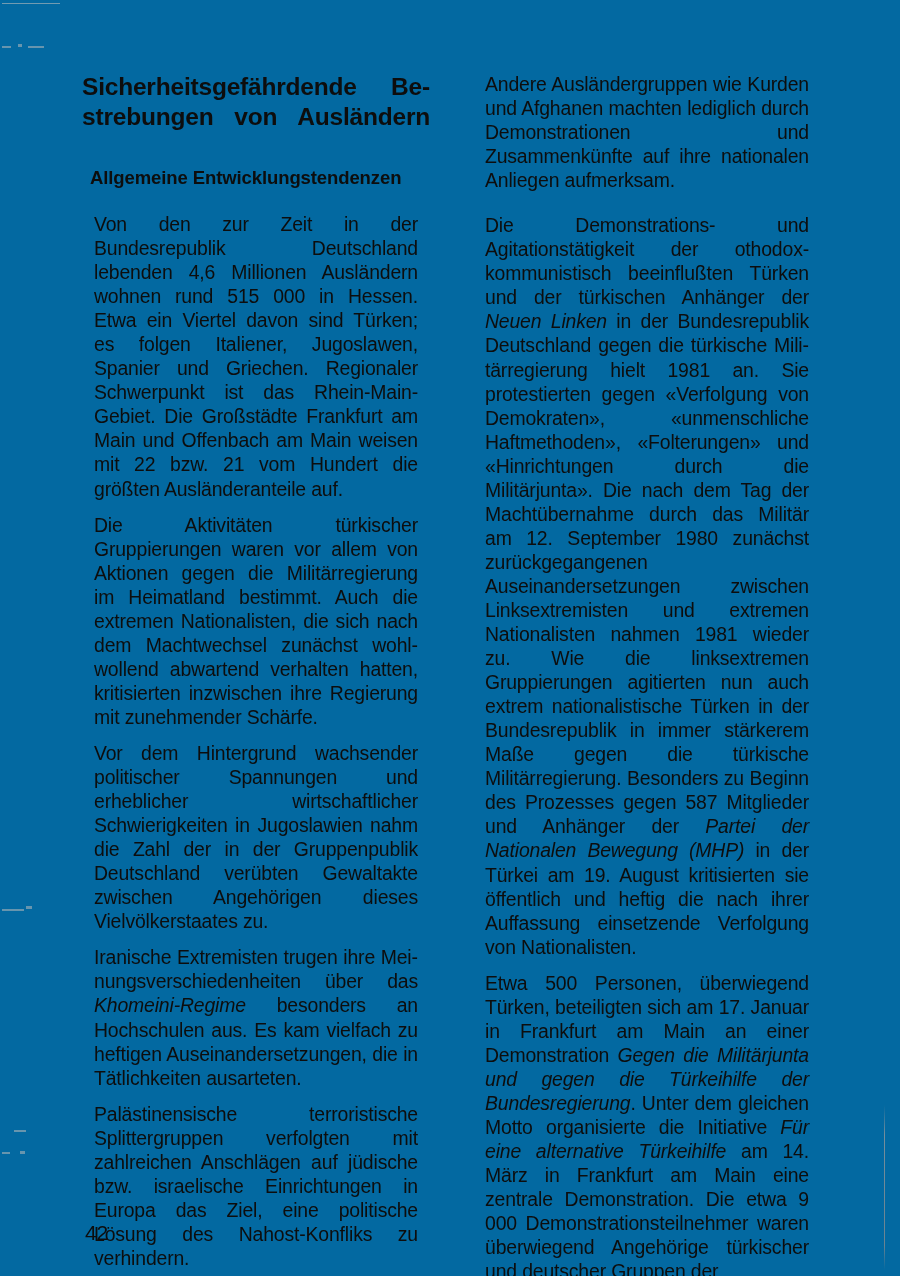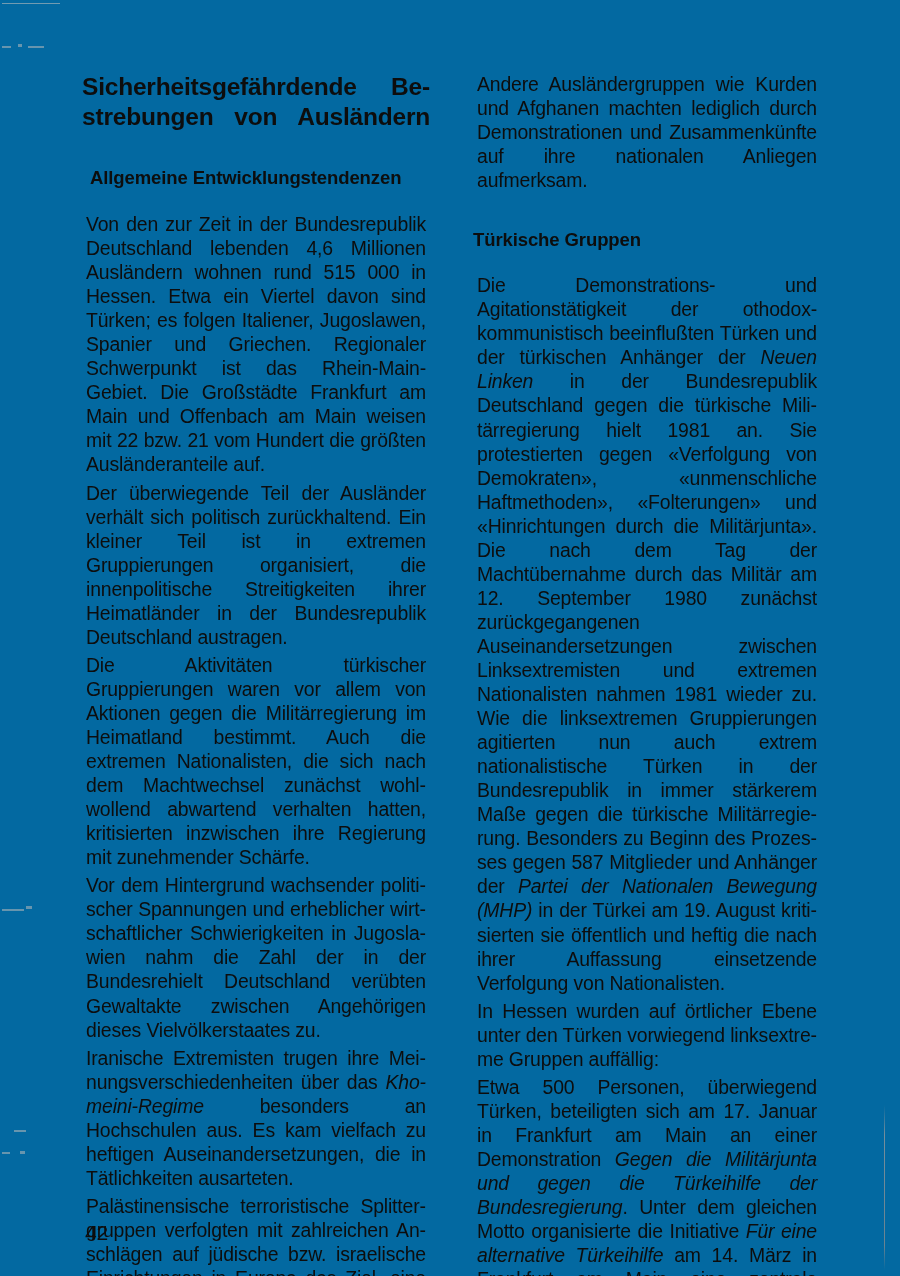--- a/index.html
+++ b/index.html
@@ -79,21 +79,21 @@
     line-height: 24px;
     font-weight: bold;
     letter-spacing: -0.1px;
   }
 
   h2.section-head.rc {
     margin: 36px 0 0 0;
   }
 
   p.body {
-    margin: 4px;
+    margin: 12px;
     font-size: 19.4px;
     line-height: 24.05px;
     text-align: justify;
     letter-spacing: -0.15px;
     hyphens: manual;
   }
 
   p.body.first-para {
     margin-top: 22px;
   }
@@ -137,41 +137,38 @@
   <div class="columns">
 
     <div class="col">
 
       <h1 class="doc-title"><span>Sicherheitsgefährdende Be-</span> <span>strebungen von Ausländern</span></h1>
 
       <h2 class="section-head">Allgemeine Entwicklungstendenzen</h2>
 
       <p class="body first-para">Von den zur Zeit in der Bundesrepublik Deutschland lebenden 4,6 Millionen Aus­ländern wohnen rund 515 000 in Hessen. Etwa ein Viertel davon sind Türken; es folgen Italiener, Jugoslawen, Spanier und Griechen. Regionaler Schwerpunkt ist das Rhein-Main-Gebiet. Die Großstädte Frankfurt am Main und Offenbach am Main weisen mit 22 bzw. 21 vom Hundert die größten Ausländeranteile auf.</p>
 
-      <p class="body">Der überwiegende Teil der Ausländer ver­hält sich politisch zurückhaltend. Ein klei­ner Teil ist in extremen Gruppierungen organisiert, die innenpolitische Streitigkei­ten ihrer Heimatländer in der Bundesrepu­blik Deutschland austragen.</p>
 
       <p class="body">Die Aktivitäten türkischer Gruppierungen waren vor allem von Aktionen gegen die Militärregierung im Heimatland bestimmt. Auch die extremen Nationalisten, die sich nach dem Machtwechsel zunächst wohl­wollend abwartend verhalten hatten, kriti­sierten inzwischen ihre Regierung mit zu­nehmender Schärfe.</p>
 
-      <p class="body">Vor dem Hintergrund wachsender politi­scher Spannungen und erheblicher wirt­schaftlicher Schwierigkeiten in Jugosla­wien nahm die Zahl der in der Bundesre­hielt Deutschland verübten Gewaltakte zwischen Angehörigen dieses Vielvölker­staates zu.</p>
+      <p class="body">Vor dem Hintergrund wachsender politi­scher Spannungen und erheblicher wirt­schaftlicher Schwierigkeiten in Jugosla­wien nahm die Zahl der in der Gruppen­publik Deutschland verübten Gewaltakte zwischen Angehörigen dieses Vielvölker­staates zu.</p>
 
       <p class="body"><span>Iranische Extremisten trugen ihre Mei­nungsverschiedenheiten über das </span><i>Kho­meini-Regime</i><span> besonders an Hochschulen aus. Es kam vielfach zu heftigen Ausein­andersetzungen, die in Tätlichkeiten aus­arteten.</span></p>
 
       <p class="body">Palästinensische terroristische Splitter­gruppen verfolgten mit zahlreichen An­schlägen auf jüdische bzw. israelische Einrichtungen in Europa das Ziel, eine politische Lösung des Nahost-Konfliks zu verhindern.</p>
 
     </div>
 
     <div class="col">
 
       <p class="body rc-first">Andere Ausländergruppen wie Kurden und Afghanen machten lediglich durch Demonstrationen und Zusammenkünfte auf ihre nationalen Anliegen aufmerksam.</p>
 
-      <h2 class="section-head rc">Türkische Gruppen</h2>
 
       <p class="body after-head"><span>Die Demonstrations- und Agitationstätig­keit der othodox-kommunistisch beein­flußten Türken und der türkischen Anhän­ger der </span><i>Neuen Linken</i><span> in der Bundesrepu­blik Deutschland gegen die türkische Mili­tärregierung hielt 1981 an. Sie protestier­ten gegen «Verfolgung von Demokraten», «unmenschliche Haftmethoden», «Folte­rungen» und «Hinrichtungen durch die Militärjunta». Die nach dem Tag der Machtübernahme durch das Militär am 12. September 1980 zunächst zurückgegan­genen Auseinandersetzungen zwischen Linksextremisten und extremen Nationali­sten nahmen 1981 wieder zu. Wie die linksextremen Gruppierungen agitierten nun auch extrem nationalistische Türken in der Bundesrepublik in immer stärkerem Maße gegen die türkische Militärregie­rung. Besonders zu Beginn des Prozes­ses gegen 587 Mitglieder und Anhänger der </span><i>Partei der Nationalen Bewegung (MHP)</i><span> in der Türkei am 19. August kriti­sierten sie öffentlich und heftig die nach ihrer Auffassung einsetzende Verfolgung von Nationalisten.</span></p>
 
-      <p class="body">In Hessen wurden auf örtlicher Ebene unter den Türken vorwiegend linksextre­me Gruppen auffällig:</p>
 
       <p class="body"><span>Etwa 500 Personen, überwiegend Türken, beteiligten sich am 17. Januar in Frankfurt am Main an einer Demonstration </span><i>Gegen die Militärjunta und gegen die Türkeihilfe der Bundesregierung</i><span>. Unter dem gleichen Motto organisierte die Initiative </span><i>Für eine alternative Türkeihilfe</i><span> am 14. März in Frankfurt am Main eine zentrale Demon­stration. Die etwa 9 000 Demonstrations­teilnehmer waren überwiegend Angehöri­ge türkischer und deutscher Gruppen der </span></p>
 
     </div>
   </div>
 
   <div class="folio">42</div>
 
 </div>
 

